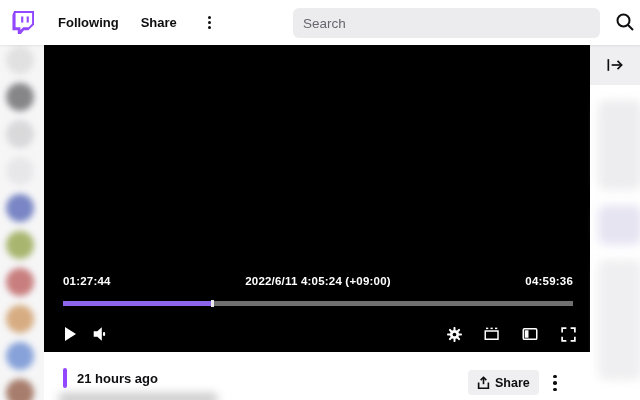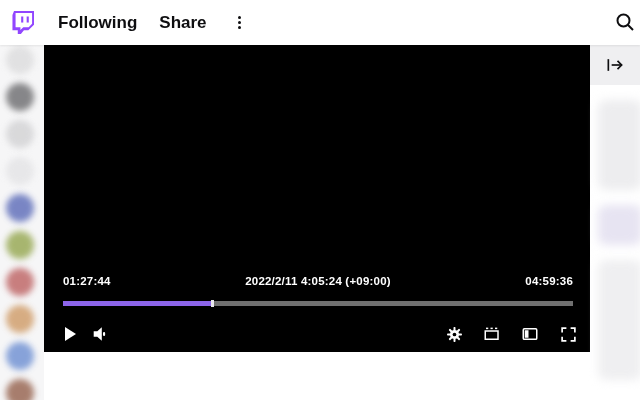--- a/index.html
+++ b/index.html
@@ -4,21 +4,21 @@
 <style>
   * { margin:0; padding:0; box-sizing:border-box; }
   html,body { width:640px; height:400px; overflow:hidden; background:#fff;
     font-family:"Liberation Sans","DejaVu Sans",sans-serif; }
   .stage { position:relative; width:640px; height:400px; background:#fff; }
 
   
   .navbar { position:absolute; top:0; left:0; width:640px; height:45px; background:#fff;
     display:flex; align-items:center; z-index:30; box-shadow:0 1px 2px rgba(0,0,0,.08); }
   .logo-btn { margin-left:12px; width:24px; height:26px; display:flex; align-items:center; cursor:pointer; }
-  .nav-link { font-size:17px; font-weight:700; color:#0e0e10; margin-left:22px; cursor:pointer; }
+  .nav-link { font-size:13px; font-weight:700; color:#0e0e10; margin-left:22px; cursor:pointer; }
   .nav-kebab { margin-left:24px; width:18px; height:18px; display:flex; flex-direction:column;
     align-items:center; justify-content:center; gap:2px; cursor:pointer; }
   .nav-kebab i { width:3px; height:3px; border-radius:50%; background:#0e0e10; }
   .search-wrap { position:absolute; left:293px; top:8px; width:307px; height:30px; }
   .search-input { width:100%; height:100%; background:#ececee; border:none; border-radius:6px;
     padding:0 10px; font-size:13.5px; color:#0e0e10; outline:none;
     font-family:"Liberation Sans","DejaVu Sans",sans-serif; }
   .search-input::placeholder { color:#66666e; opacity:1; }
   .search-btn { position:absolute; left:612px; top:9px; width:26px; height:26px; background:transparent;
     border:none; display:flex; align-items:center; justify-content:center; cursor:pointer; }
@@ -80,20 +80,23 @@
         <rect x="16" y="5.9" width="2.3" height="6.6" fill="#9146FF"></rect>
       </svg>
     </div>
     <span class="nav-link">Following</span>
     <span class="nav-link">Share</span>
     <div class="nav-kebab">
         <i></i>
         <i></i>
         <i></i>
       </div>
+    <div class="search-wrap">
+      <input class="search-input" type="text" placeholder="Search" style="">
+    </div>
     <button class="search-btn">
       <svg width="20" height="20" viewBox="0 0 20 20">
         <circle cx="8.5" cy="8.5" r="6" fill="none" stroke="#0e0e10" stroke-width="2"></circle>
         <line x1="13" y1="13" x2="18" y2="18" stroke="#0e0e10" stroke-width="2"></line>
       </svg>
     </button>
   </header>
 
   <nav class="left-sidebar">
     <div id="avatar-rail">
@@ -105,21 +108,21 @@
         <div class="side-avatar" style="background: rgb(148, 166, 78); top: 186px;"></div>
         <div class="side-avatar" style="background: rgb(189, 97, 97); top: 223px;"></div>
         <div class="side-avatar" style="background: rgb(207, 154, 101); top: 260px;"></div>
         <div class="side-avatar" style="background: rgb(108, 142, 210); top: 297px;"></div>
         <div class="side-avatar" style="background: rgb(148, 96, 75); top: 334px;"></div>
       </div>
   </nav>
 
   <section class="player">
     <div class="meta-row">
-      <span class="meta-center">2022/2/11 4:05:24 (+09:00)</span>
+      <span class="meta-center">2022/6/11 4:05:24 (+09:00)</span>
       <span class="meta-left">01:27:44</span>
       <span class="meta-right">04:59:36</span>
     </div>
     <div class="progress">
       <div class="progress-fill" style="width: 29.3%;"></div>
       <div class="progress-handle" style="left: calc(29.3% - 1px);"></div>
     </div>
     <div class="controls">
       <button class="ctrl-btn">
         <svg width="16" height="16" viewBox="0 0 16 16">
@@ -166,20 +169,38 @@
         </svg>
       </button>
       <button class="ctrl-btn r-gap">
         <svg width="17" height="17" viewBox="0 0 24 24">
           <path d="M3 9 V3 H9 M15 3 H21 V9 M21 15 V21 H15 M9 21 H3 V15" fill="none" stroke="#fff" stroke-width="2.4"></path>
         </svg>
       </button>
     </div>
   </section>
 
+  <section class="info-bar">
+    <div class="accent-bar"></div>
+    <div class="posted-ago">21 hours ago</div>
+    <button class="share-btn">
+      <svg width="13" height="14" viewBox="0 0 16 17">
+        <path d="M2 8 V15 H14 V8" fill="none" stroke="#0e0e10" stroke-width="2"></path>
+        <line x1="8" y1="2" x2="8" y2="10" stroke="#0e0e10" stroke-width="2"></line>
+        <path d="M4.5 5 L8 1.5 L11.5 5" fill="none" stroke="#0e0e10" stroke-width="2"></path>
+      </svg>
+      <span class="share-label">Share</span>
+    </button>
+    <button class="info-kebab">
+        <i></i>
+        <i></i>
+        <i></i>
+      </button>
+    <div class="blur-blob"></div>
+  </section>
 
   <aside class="right-sidebar">
     <div class="right-head">
       <button class="collapse-btn">
         <svg width="20" height="16" viewBox="0 0 24 18">
           <line x1="4" y1="2" x2="4" y2="16" stroke="#0e0e10" stroke-width="2"></line>
           <line x1="8" y1="9" x2="20" y2="9" stroke="#0e0e10" stroke-width="2"></line>
           <path d="M15 4 L20 9 L15 14" fill="none" stroke="#0e0e10" stroke-width="2"></path>
         </svg>
       </button>

